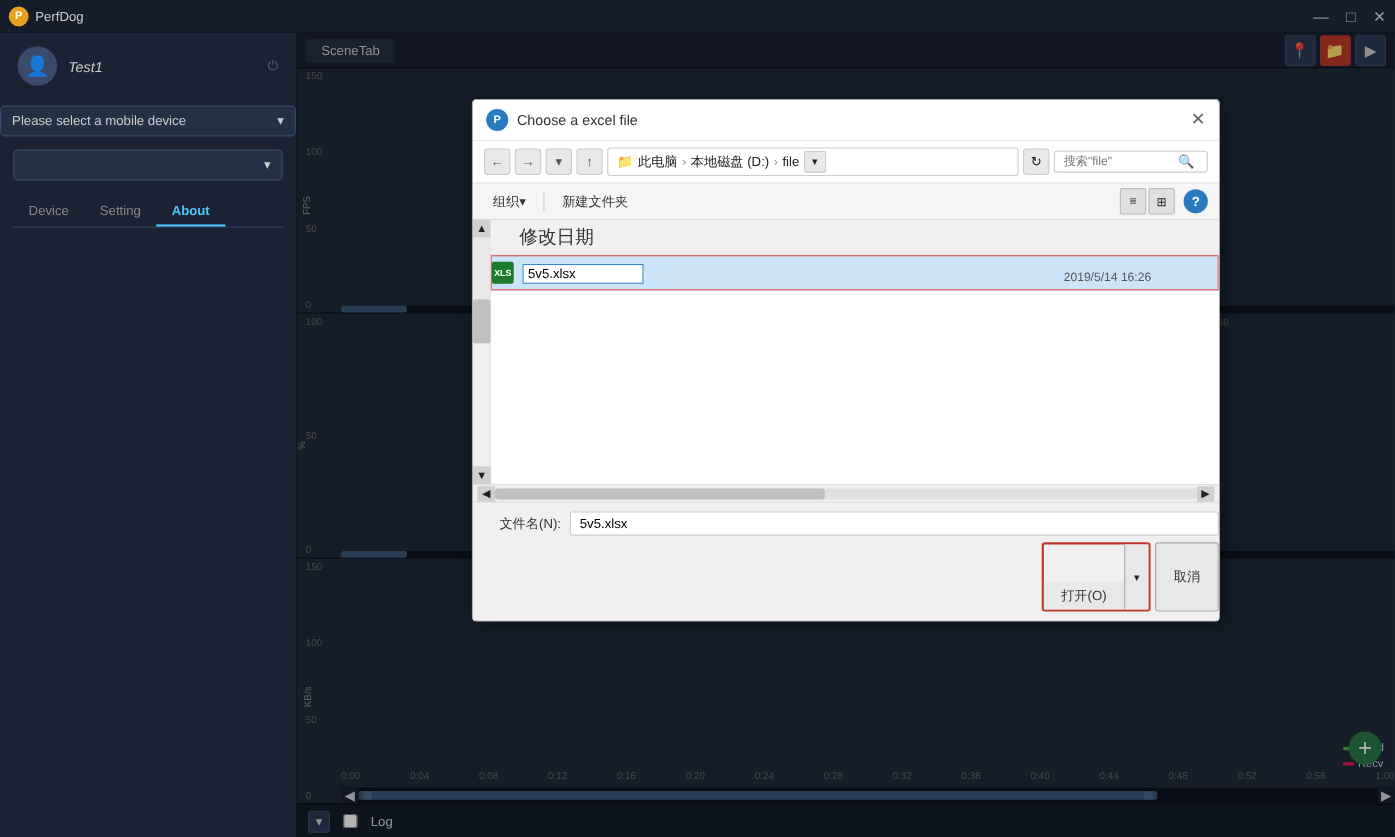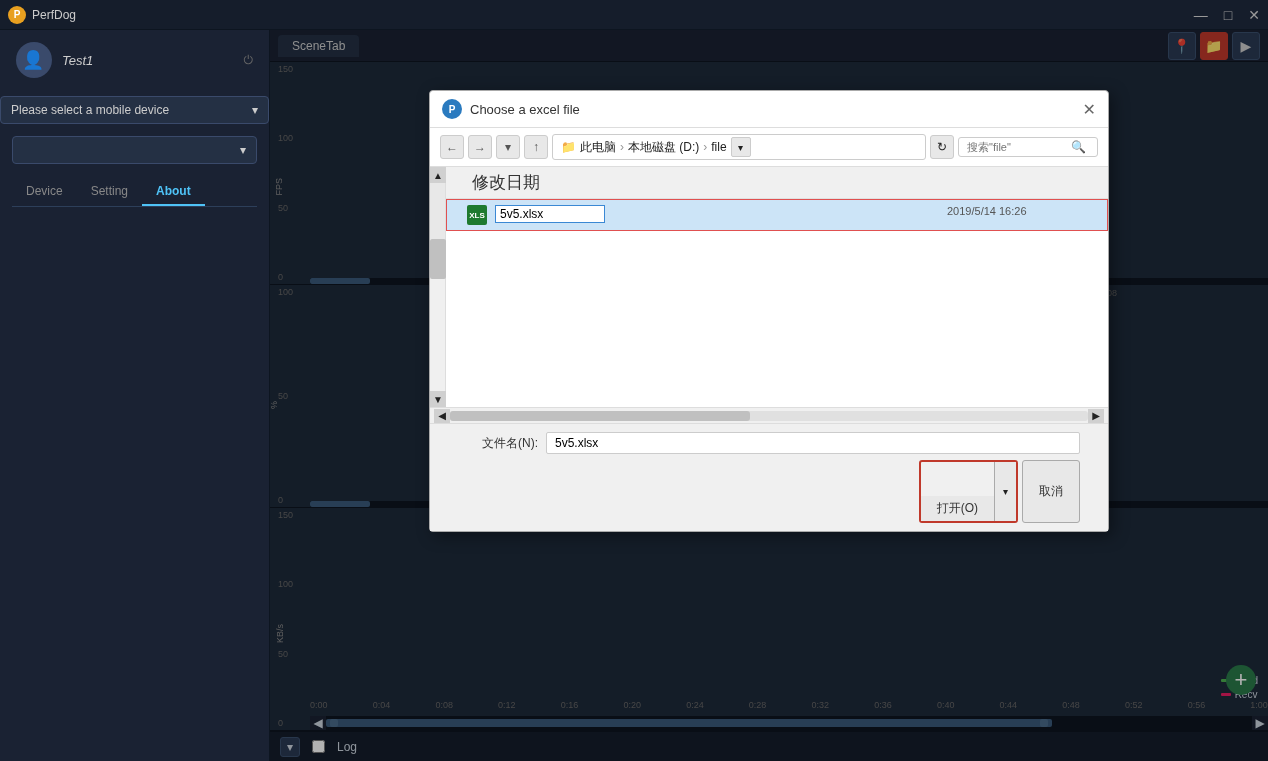--- a/index.html
+++ b/index.html
@@ -76,31 +76,31 @@
     .view-icons { display: flex; gap: 2px; }
     .view-icon { width: 24px; height: 24px; background: #e0e0e0; border: 1px solid #bbb; border-radius: 2px; display: flex; align-items: center; justify-content: center; cursor: pointer; font-size: 11px; }
     .help-btn { width: 22px; height: 22px; background: #2a7abf; border-radius: 50%; color: #fff; display: flex; align-items: center; justify-content: center; font-weight: bold; cursor: pointer; font-size: 12px; }
 
     .dialog-body { display: flex; background: #fff; min-height: 240px; }
 
     .dialog-filelist { flex: 1; overflow: hidden; }
     .file-list-header { display: flex; align-items: center; padding: 4px 10px; border-bottom: 1px solid #e0e0e0; background: #f0f0f0; }
     .file-col-name { flex: 1; font-size: 11px; color: #333; cursor: pointer; }
     .file-col-date { width: 140px; font-size: 17px; color: #333; cursor: pointer; }
-    .file-item { display: flex; align-items: flex-start; padding: 5px 20px; cursor: pointer; }
+    .file-item { display: flex; align-items: flex-end; padding: 5px 0; cursor: pointer; }
     .file-item.selected { background: #cce4f7; border: 1px solid #e05050; }
     .file-item-icon { width: 20px; height: 20px; background: #1e7a2e; border-radius: 2px; margin-right: 8px; display: flex; align-items: center; justify-content: center; color: #fff; font-size: 9px; font-weight: bold; }
     .file-item-name { flex: 1; }
     .file-item-name input { border: 1px solid #3a88d4; padding: 1px 4px; font-size: 12px; width: 120px; outline: none; }
     .file-item-date { width: 140px; font-size: 11px; color: #555; }
 
     .dialog-hscroll { height: 16px; background: #f0f0f0; border-top: 1px solid #ddd; display: flex; align-items: center; padding: 0 4px; }
     .hscroll-track { flex: 1; height: 10px; background: #e0e0e0; border-radius: 3px; }
 
-    .dialog-footer { background: #f0f0f0; padding: 8px 28px; border-top: 1px solid #ddd; }
+    .dialog-footer { background: #f0f0f0; padding: 8px 0; border-top: 1px solid #ddd; }
     .footer-row { display: flex; align-items: center; margin-bottom: 6px; gap: 8px; }
     .footer-label { width: 80px; font-size: 12px; color: #333; text-align: right; }
     .footer-input { flex: 1; border: 1px solid #ccc; padding: 3px 8px; font-size: 12px; border-radius: 2px; }
     .footer-filter { width: 200px; border: 1px solid #ccc; padding: 3px 8px; font-size: 12px; border-radius: 2px; background: #fff; }
     .footer-actions { display: flex; justify-content: flex-end; gap: 4px; }
     .open-btn-group { display: flex; border: 2px solid #c0392b; border-radius: 3px; }
     .open-btn { padding: 4px 16px; background: #e8e8e8; font-size: 12px; cursor: pointer; color: #333; border: none; margin-top: 34px; }
     .open-dropdown { width: 22px; background: #e8e8e8; border-left: 1px solid #aaa; display: flex; align-items: center; justify-content: center; cursor: pointer; font-size: 10px; }
     .cancel-btn { padding: 4px 16px; background: #e8e8e8; border: 1px solid #aaa; border-radius: 3px; font-size: 12px; cursor: pointer; color: #333; }
   </style>
@@ -275,20 +275,31 @@
             <span>file</span>
             <div class="bc-dropdown">▾</div>
           </div>
           <div class="nav-refresh">↻</div>
           <div class="search-box">
             <input type="text" value="" placeholder="搜索&quot;file&quot;" style="border: none; outline: none; font-size: 11px; width: 100px; background: transparent; color: rgb(51, 51, 51);">
             <span style="color:#888; cursor:pointer;">🔍</span>
           </div>
         </div>
 
+        <div class="dialog-toolbar">
+          <span class="toolbar-item">组织▾</span>
+          <div class="toolbar-sep"></div>
+          <span class="toolbar-item">新建文件夹</span>
+          <div style="flex:1;"></div>
+          <div class="view-icons">
+            <div class="view-icon">≡</div>
+            <div class="view-icon">⊞</div>
+          </div>
+          <div class="help-btn">?</div>
+        </div>
 
         <div class="dialog-body">
 
           <div style="width:16px; background:#f0f0f0; border-right:1px solid #ddd; display:flex; flex-direction:column;">
             <div style="width:16px; height:16px; background:#d0d0d0; display:flex; align-items:center; justify-content:center; cursor:pointer; font-size:10px;">▲</div>
             <div style="flex:1; background:#e8e8e8;"></div>
             <div style="width:16px; height:40px; background:#c0c0c0; border-radius:2px;"></div>
             <div style="flex:2;"></div>
             <div style="width:16px; height:16px; background:#d0d0d0; display:flex; align-items:center; justify-content:center; cursor:pointer; font-size:10px;">▼</div>
           </div>

